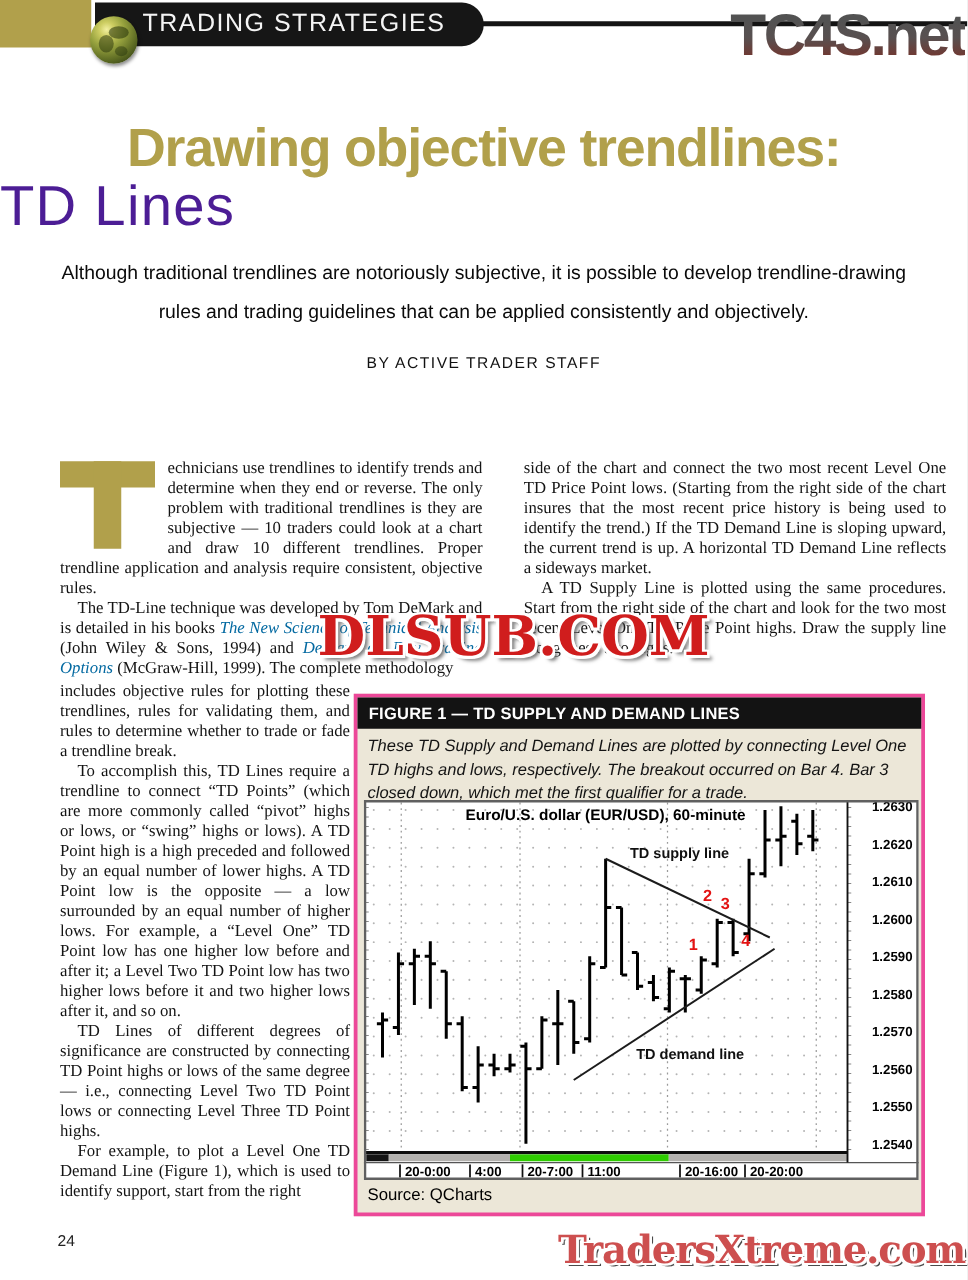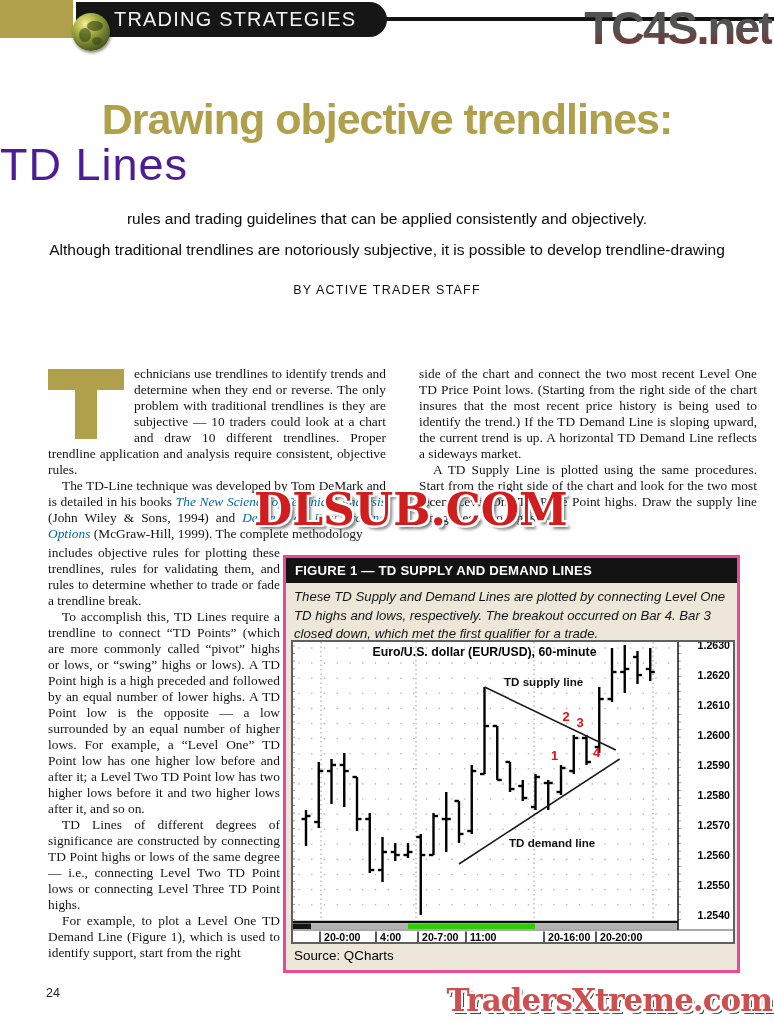--- a/index.html
+++ b/index.html
@@ -88,22 +88,22 @@
       <ellipse cx="23" cy="13" rx="8" ry="5" fill="rgba(35,48,10,0.55)"></ellipse>
       <ellipse cx="13" cy="22" rx="6" ry="7" fill="rgba(35,48,10,0.5)"></ellipse>
       <ellipse cx="25" cy="28" rx="5" ry="4" fill="rgba(35,48,10,0.45)"></ellipse>
     </svg>
   </div>
   <div class="abs tc4s">TC4S.net</div>
 
   <div class="abs page-title-accent">Drawing objective trendlines:</div>
   <div class="abs page-title-main">TD Lines</div>
   <div class="abs subtitle">
+    <div>Although traditional trendlines are notoriously subjective, it is possible to develop trendline-drawing</div>
     <div>rules and trading guidelines that can be applied consistently and objectively.</div>
-    <div>Although traditional trendlines are notoriously subjective, it is possible to develop trendline-drawing</div>
   </div>
   <div class="abs byline">BY ACTIVE TRADER STAFF</div>
 
   <div class="abs body-col col-left-top">
     <p><span class="dropcap"></span><span>echnicians use trendlines to identify trends and determine when they end or reverse. The only problem with traditional trendlines is they are subjective — 10 traders could look at a chart and draw 10 different trendlines. Proper trendline application and analysis require consistent, objective rules.</span></p>
     <p class="ind"><span>The TD-Line technique was developed by Tom DeMark and is detailed in his books </span><span class="book-link">The New Science of Technical Analysis</span><span> (John Wiley &amp; Sons, 1994) and </span><span class="book-link">DeMark on Day Trading Options</span><span> (McGraw-Hill, 1999). The complete methodology</span></p>
   </div>
 
   <div class="abs body-col col-right-top">
     <p>side of the chart and connect the two most recent Level One TD Price Point lows. (Starting from the right side of the chart insures that the most recent price history is being used to identify the trend.) If the TD Demand Line is sloping upward, the current trend is up. A horizontal TD Demand Line reflects a sideways market.</p>

